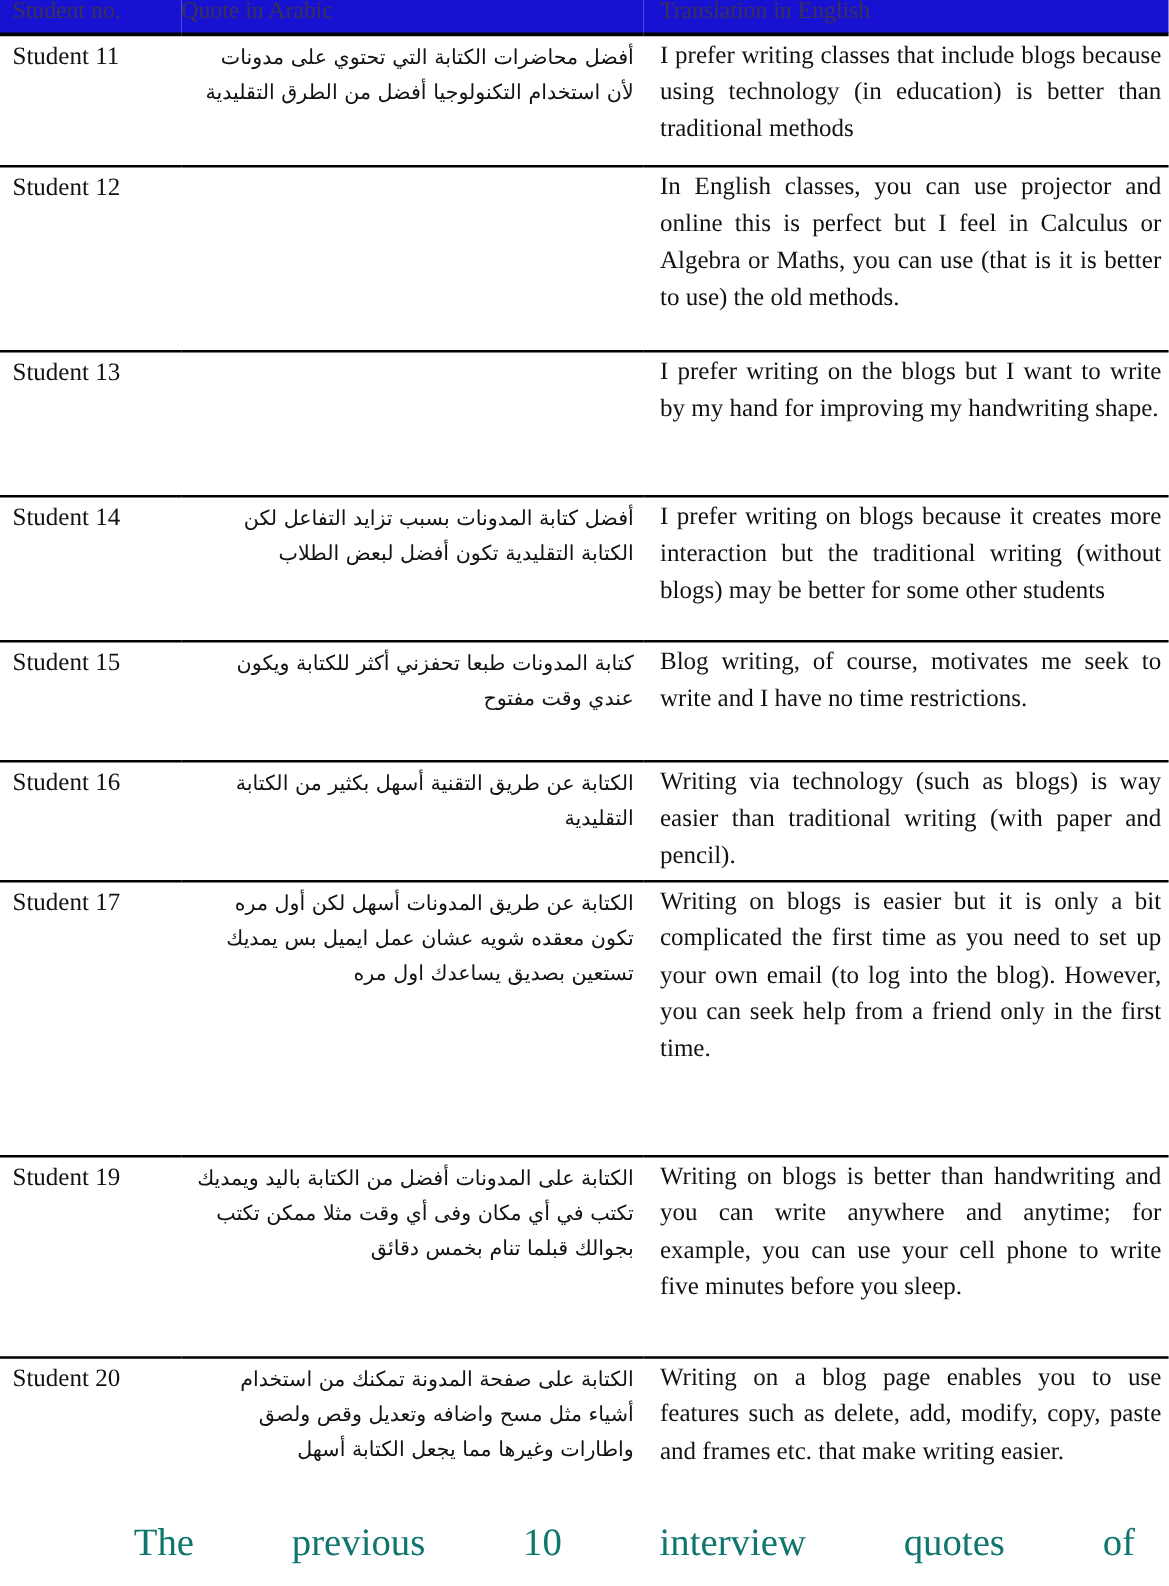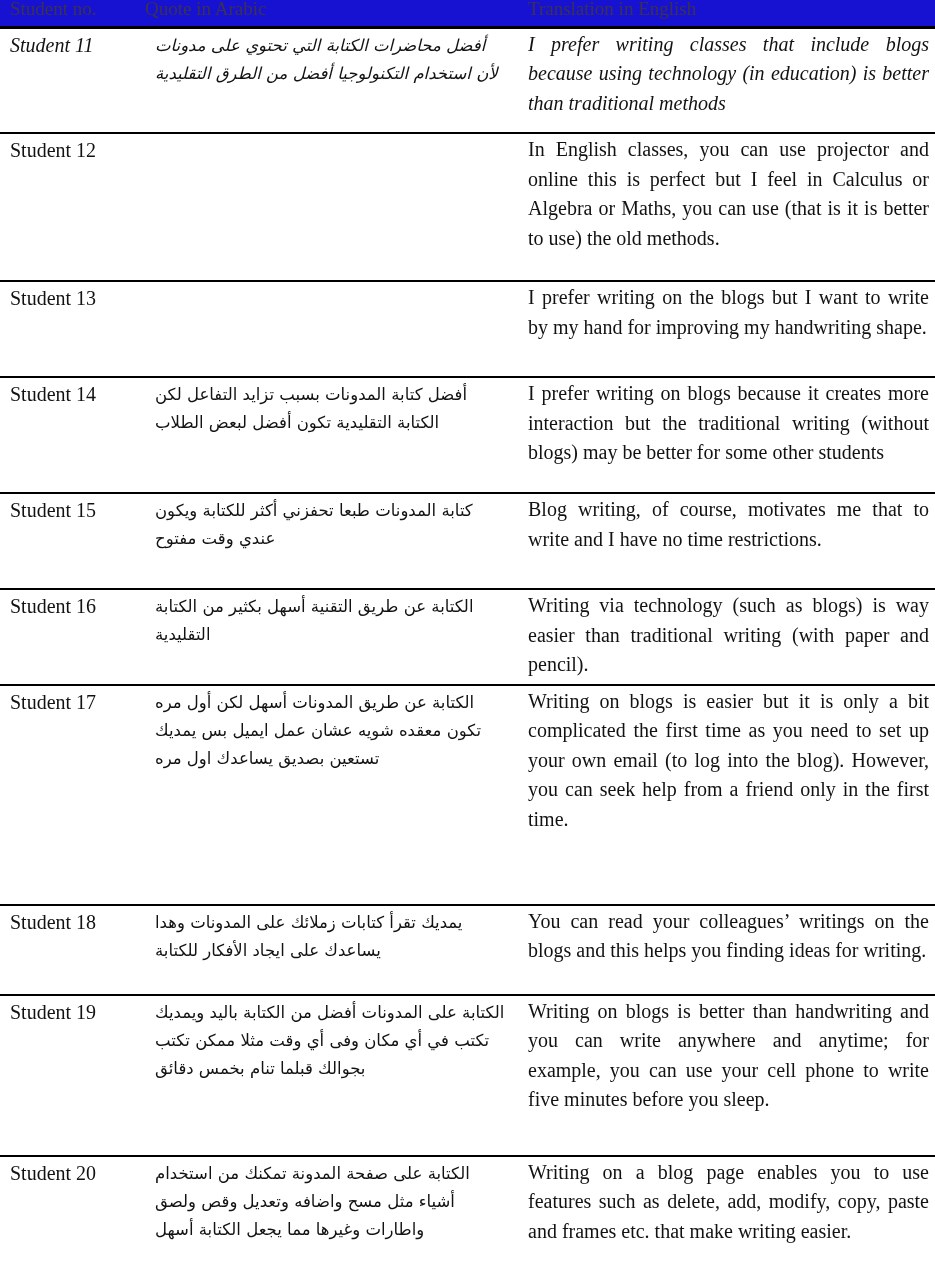--- a/index.html
+++ b/index.html
@@ -44,32 +44,32 @@
     line-height: 26px;
     white-space: nowrap;
   }
   th.h-student .th-inner { padding-left: 10px; }
   th.h-english .th-inner { padding-left: 13px; }
 
   tbody td {
     border-top: 2px solid #000000;
     vertical-align: top;
   }
-  tbody tr:first-child td { border-top: none; font-style: italic; }
+  tbody tr:first-child td { border-top: none; }
 
   td.cell-student {
     font-size: 20px;
     padding: 3px 0 0 10px;
     line-height: 26px;
     white-space: nowrap;
   }
   td.cell-arabic {
     direction: rtl;
     unicode-bidi: embed;
-    text-align: left;
+    text-align: right;
     font-family: "DejaVu Sans", sans-serif;
     font-size: 16.5px;
     line-height: 28px;
     padding: 3px 8px 4px 10px;
   }
   td.cell-english {
     font-size: 20px;
     line-height: 29.5px;
     text-align: justify;
     padding: 1px 6px 4px 13px;
@@ -115,49 +115,44 @@
         <tr style="height: 106px;">
           <td class="cell-student">Student 11</td>
           <td class="cell-arabic">أفضل محاضرات الكتابة التي تحتوي على مدونات لأن استخدام التكنولوجيا أفضل من الطرق التقليدية</td>
           <td class="cell-english">I prefer writing classes that include blogs because using technology (in education) is better than traditional methods</td>
         </tr>
         <tr style="height: 148px;">
           <td class="cell-student">Student 12</td>
           <td class="cell-arabic"></td>
           <td class="cell-english">In English classes, you can use projector and online this is perfect but I feel in Calculus or Algebra or Maths, you can use (that is it is better to use) the old methods.</td>
         </tr>
-        <tr style="height: 96px;">
+        <tr style="height: 116px;">
           <td class="cell-student">Student 13</td>
           <td class="cell-arabic"></td>
           <td class="cell-english">I prefer writing on the blogs but I want to write by my hand for improving my handwriting shape.</td>
         </tr>
         <tr style="height: 116px;">
           <td class="cell-student">Student 14</td>
           <td class="cell-arabic">أفضل كتابة المدونات بسبب تزايد التفاعل لكن الكتابة التقليدية تكون أفضل لبعض الطلاب</td>
           <td class="cell-english">I prefer writing on blogs because it creates more interaction but the traditional writing (without blogs) may be better for some other students</td>
         </tr>
         <tr style="height: 96px;">
           <td class="cell-student">Student 15</td>
           <td class="cell-arabic">كتابة المدونات طبعا تحفزني أكثر للكتابة ويكون عندي وقت مفتوح</td>
-          <td class="cell-english">Blog writing, of course, motivates me that to write and I have no time restrictions.</td>
+          <td class="cell-english">Blog writing, of course, motivates me seek to write and I have no time restrictions.</td>
         </tr>
         <tr style="height: 87px;">
           <td class="cell-student">Student 16</td>
           <td class="cell-arabic">الكتابة عن طريق التقنية أسهل بكثير من الكتابة التقليدية</td>
           <td class="cell-english">Writing via technology (such as blogs) is way easier than traditional writing (with paper and pencil).</td>
         </tr>
         <tr style="height: 220px;">
           <td class="cell-student">Student 17</td>
           <td class="cell-arabic">الكتابة عن طريق المدونات أسهل لكن أول مره تكون معقده شويه عشان عمل ايميل بس يمديك تستعين بصديق يساعدك اول مره</td>
           <td class="cell-english">Writing on blogs is easier but it is only a bit complicated the first time as you need to set up your own email (to log into the blog). However, you can seek help from a friend only in the first time.</td>
-        </tr>
-        <tr style="height: 90px;">
-          <td class="cell-student">Student 18</td>
-          <td class="cell-arabic">يمديك تقرأ كتابات زملائك على المدونات وهدا يساعدك على ايجاد الأفكار للكتابة</td>
-          <td class="cell-english">You can read your colleagues’ writings on the blogs and this helps you finding ideas for writing.</td>
         </tr>
         <tr style="height: 161px;">
           <td class="cell-student">Student 19</td>
           <td class="cell-arabic">الكتابة على المدونات أفضل من الكتابة باليد ويمديك تكتب في أي مكان وفى أي وقت مثلا ممكن تكتب بجوالك قبلما تنام بخمس دقائق</td>
           <td class="cell-english">Writing on blogs is better than handwriting and you can write anywhere and anytime; for example, you can use your cell phone to write five minutes before you sleep.</td>
         </tr>
         <tr style="height: 122px;">
           <td class="cell-student">Student 20</td>
           <td class="cell-arabic">الكتابة على صفحة المدونة تمكنك من استخدام أشياء مثل مسح واضافه وتعديل وقص ولصق واطارات وغيرها مما يجعل الكتابة أسهل</td>
           <td class="cell-english">Writing on a blog page enables you to use features such as delete, add, modify, copy, paste and frames etc. that make writing easier.</td>

